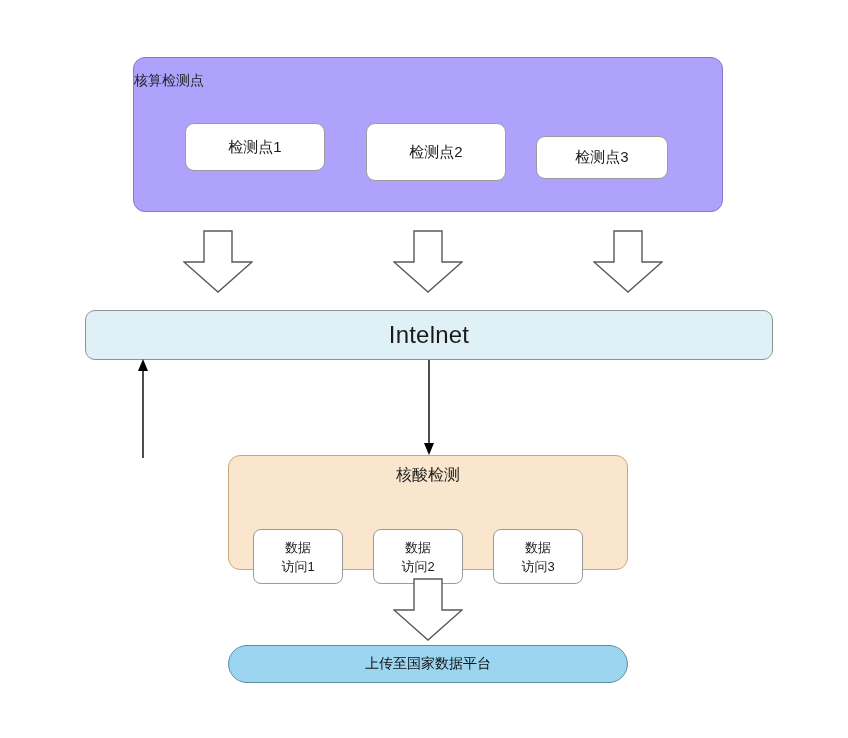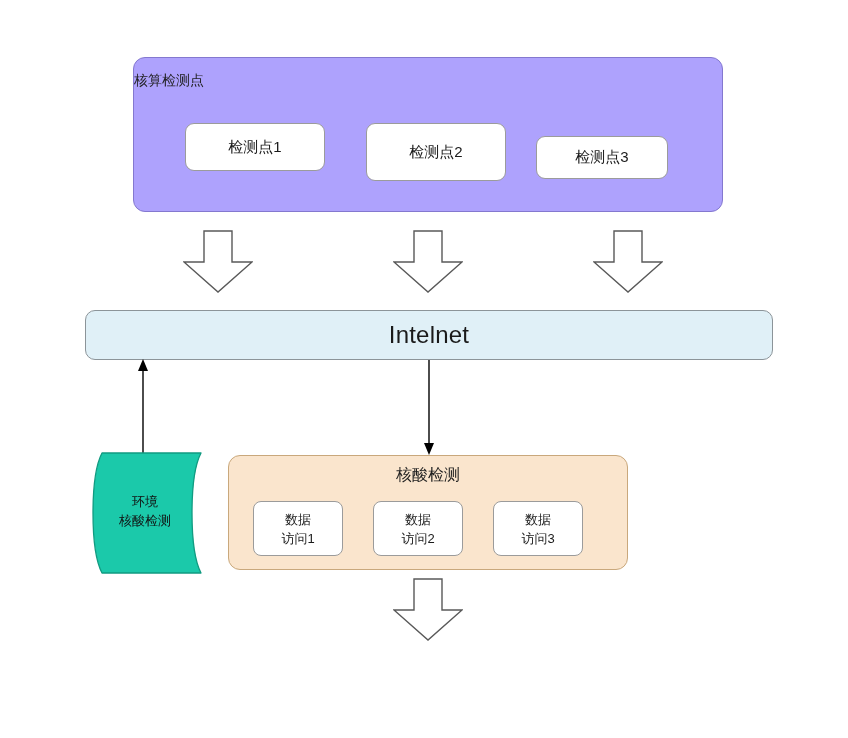--- a/index.html
+++ b/index.html
@@ -129,20 +129,21 @@
     text-align: center;
   }
 
   .leaf-small {
     background: #ffffff;
     border: 1px solid #9b9b9b;
     border-radius: 8px;
     font-size: 13px;
     line-height: 19px;
     flex-direction: column;
+    margin-top: 28px;
   }
   .da1 { left: 253px; top: 501px; width: 90px; height: 55px; }
   .da2 { left: 373px; top: 501px; width: 90px; height: 55px; }
   .da3 { left: 493px; top: 501px; width: 90px; height: 55px; }
 
   
   .bar-upload {
     left: 228px;
     top: 645px;
     width: 400px;
@@ -194,29 +195,20 @@
     </svg>
   </div>
 
   <div class="thin-line" style="left:420px; top:360px;">
     <svg width="18" height="96" viewBox="0 0 18 96" xmlns="http://www.w3.org/2000/svg">
       <line x1="9" y1="0" x2="9" y2="88" stroke="#000000" stroke-width="1.4"></line>
       <polygon points="9,95 14,83 4,83" fill="#000000"></polygon>
     </svg>
   </div>
 
-  <div class="green-doc">
-    <svg width="114" height="122" viewBox="0 0 114 122" xmlns="http://www.w3.org/2000/svg">
-      <path d="M14,1 L113,1 C101,24 101,98 113,121 L14,121 C2,98 2,24 14,1 Z" fill="#1BC9AA" stroke="#119B81" stroke-width="1.3" stroke-linejoin="round"></path>
-    </svg>
-    <div class="green-label">
-      <div>环境</div>
-      <div>核酸检测</div>
-    </div>
-  </div>
 
   <div class="node group-orange">
     <div class="group-title">核酸检测</div>
   </div>
 
   <div class="node leaf-small da1">
     <div>数据</div>
     <div>访问1</div>
   </div>
   <div class="node leaf-small da2">
@@ -227,14 +219,15 @@
     <div>数据</div>
     <div>访问3</div>
   </div>
 
   <div class="block-arrow" style="left:393px; top:578px;">
     <svg width="70" height="63" viewBox="0 0 70 63" xmlns="http://www.w3.org/2000/svg">
       <polygon points="21,1 49,1 49,32 69,32 35,62 1,32 21,32" fill="#ffffff" stroke="#595959" stroke-width="1.4" stroke-linejoin="miter"></polygon>
     </svg>
   </div>
 
+  <div class="node bar-upload">上传至国家数据平台</div>
 
 </div>
 
 </body></html>

